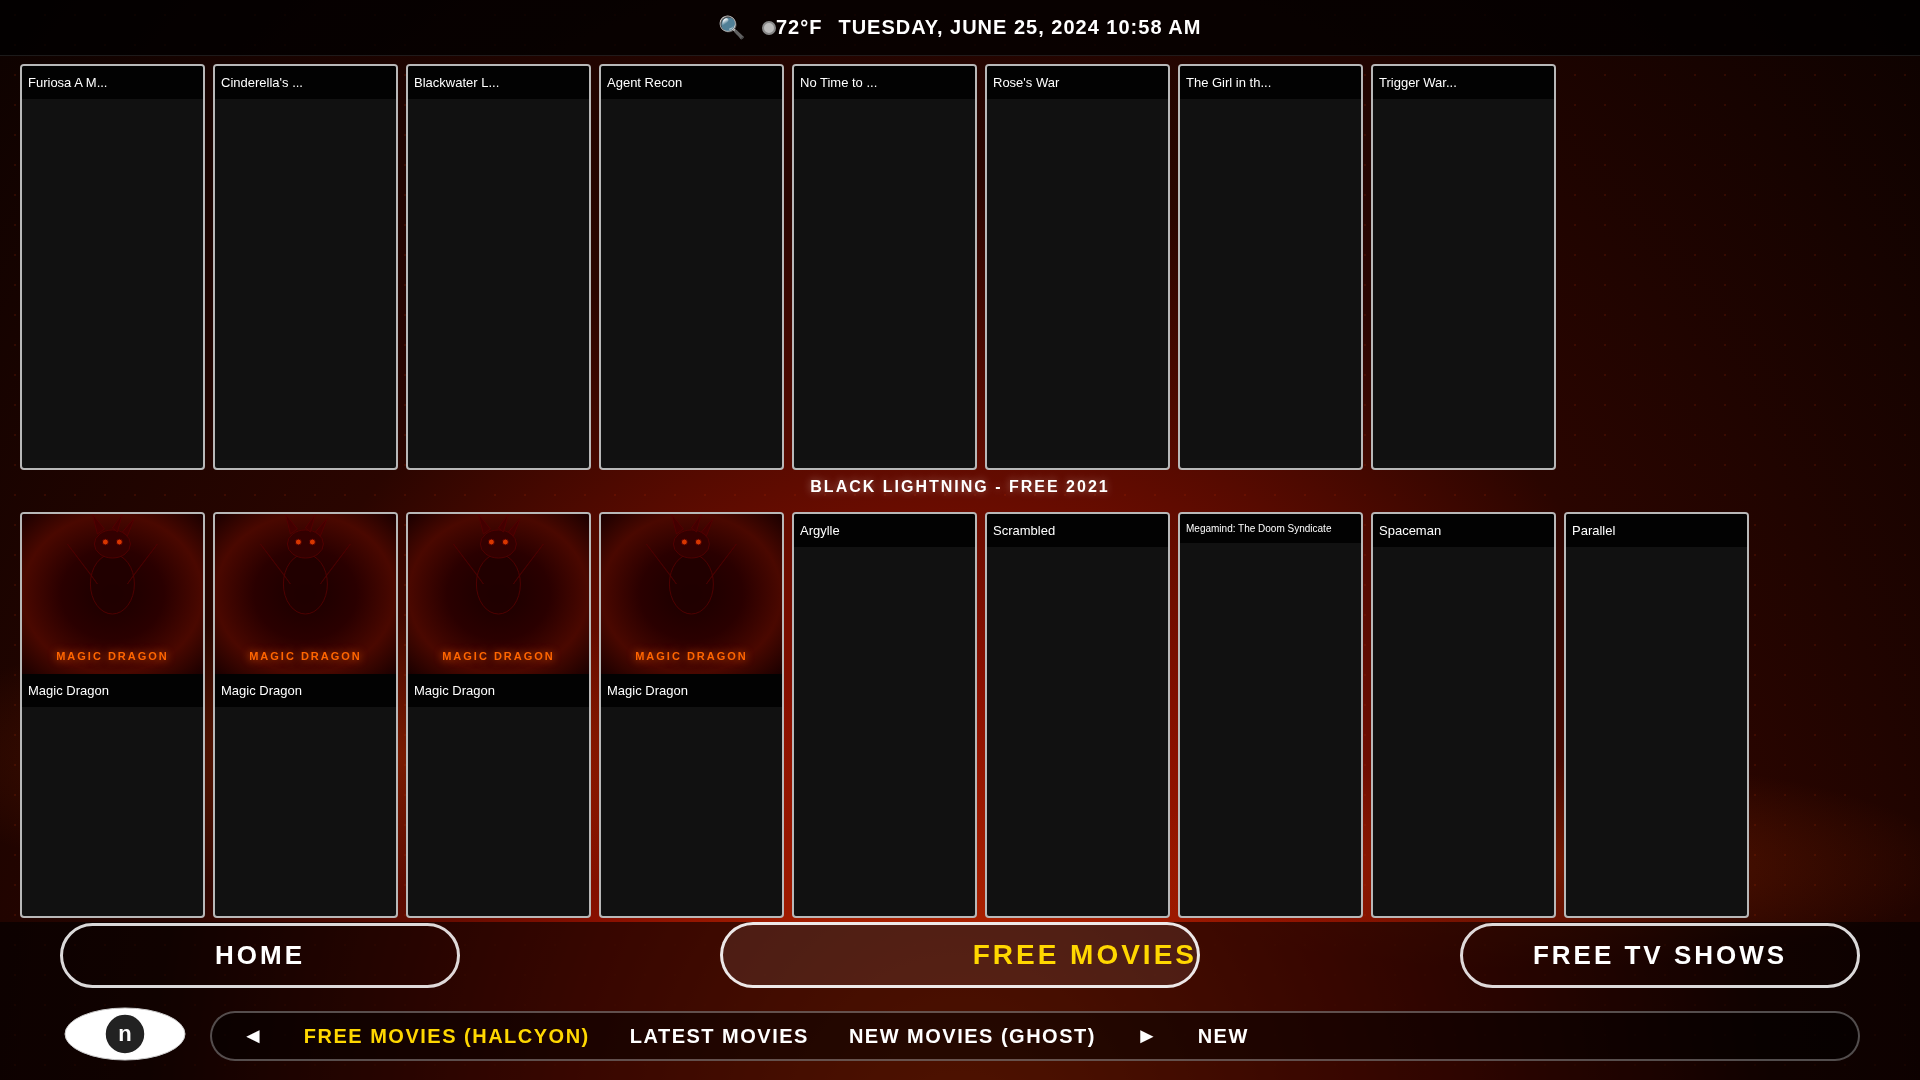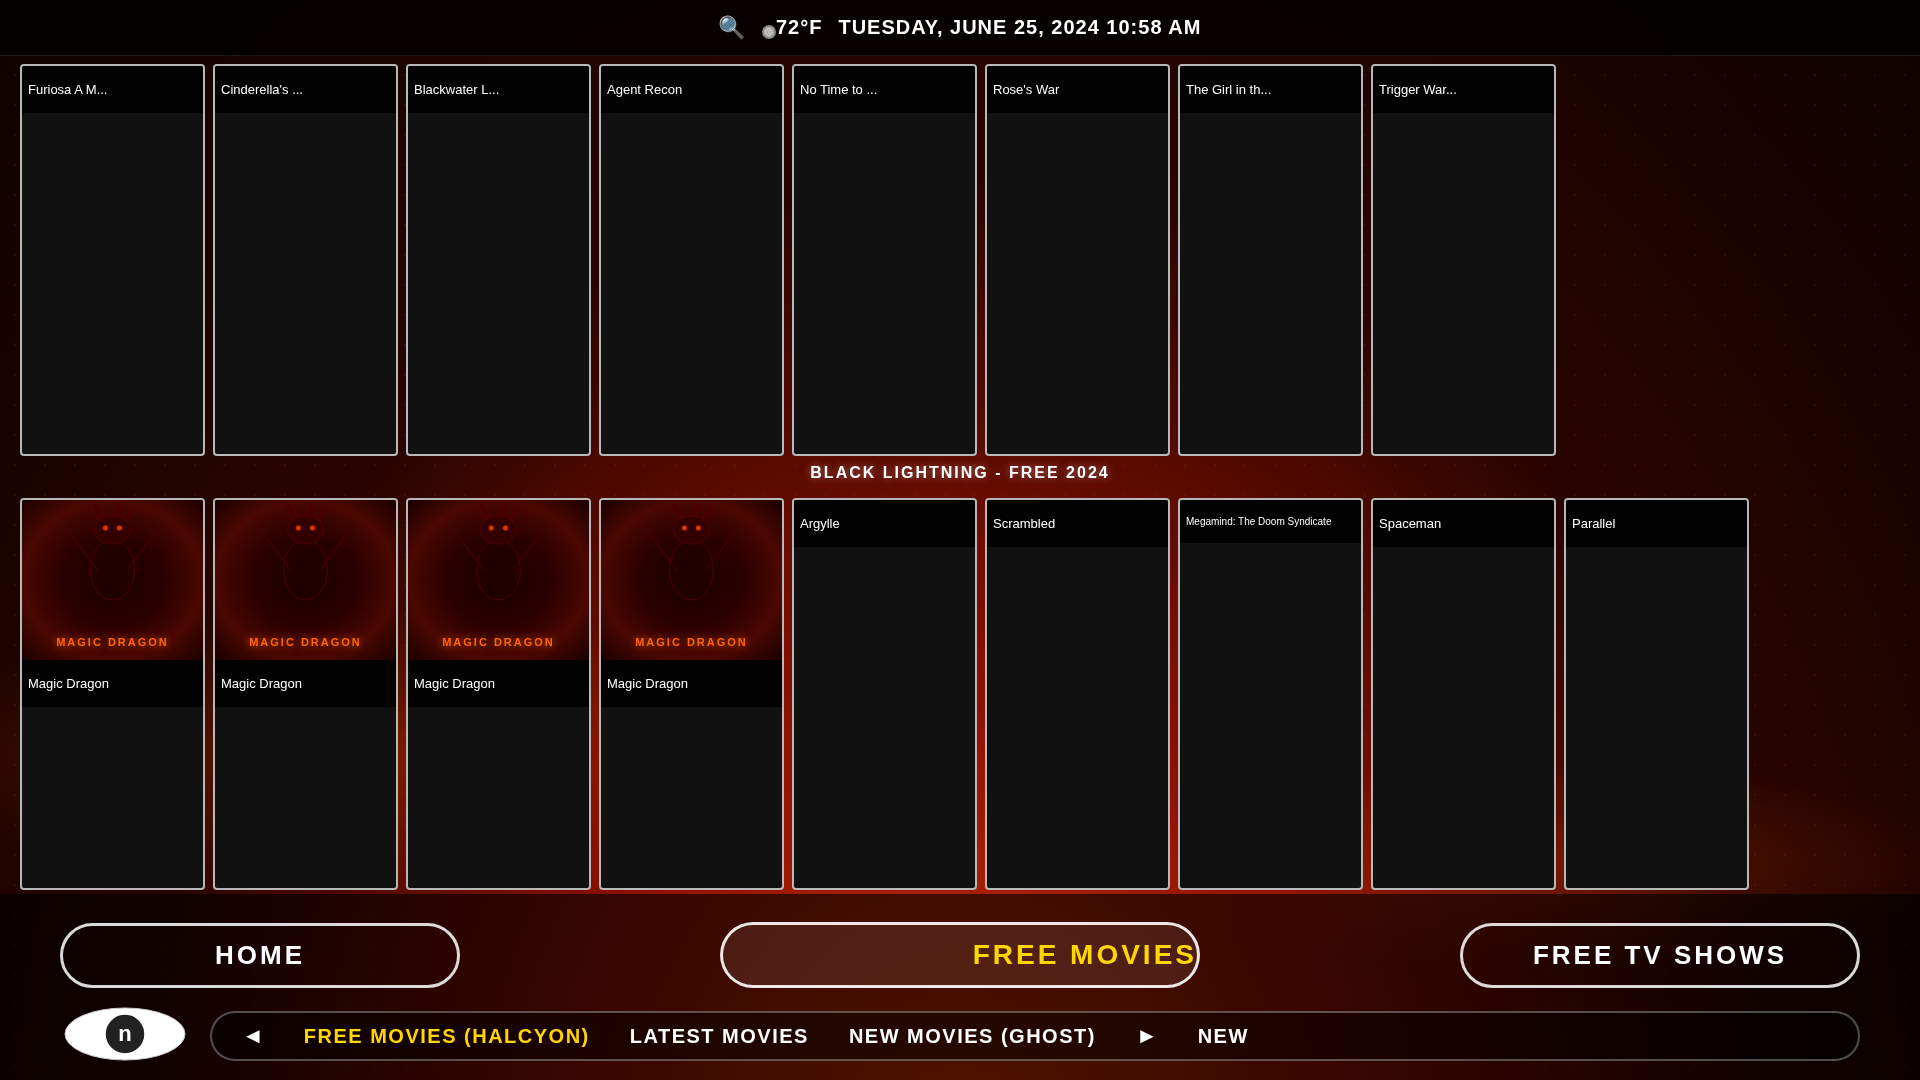--- a/index.html
+++ b/index.html
@@ -60,21 +60,21 @@
       border-bottom: 1px solid rgba(255,255,255,0.1);
     }
 
     .top-bar-search {
       font-size: 22px;
       color: #ccc;
     }
 
     .top-bar-weather {
       display: flex;
-      align-items: flex-end;
+      align-items: center;
     }
 
     .weather-dot {
       width: 14px;
       height: 14px;
       border-radius: 50%;
       background: #bbb;
       border: 2px solid #888;
     }
 
@@ -118,21 +118,21 @@
       align-items: center;
       justify-content: center;
       overflow: hidden;
       position: relative;
     }
 
     .movie-title-bar {
       background: rgba(0,0,0,0.85);
       color: #fff;
       font-size: 13px;
-      padding: 16px 6px;
+      padding: 9px 6px;
       text-align: left;
       white-space: nowrap;
       overflow: hidden;
       text-overflow: ellipsis;
     }
 
     .section-label {
       text-align: center;
       color: #ffffff;
       font-size: 16px;
@@ -204,21 +204,21 @@
     
     .dragon-silhouette {
       width: 80%;
       height: 75%;
       opacity: 0.85;
     }
 
     
     .bottom-area {
       background: rgba(0,0,0,0.6);
-      padding: 28px 60px 12px;
+      padding: 0 60px 12px;
       display: flex;
       flex-direction: column;
       gap: 16px;
     }
 
     .nav-buttons {
       display: flex;
       align-items: center;
       justify-content: space-between;
       gap: 20px;
@@ -397,21 +397,21 @@
           <div style="position:absolute;top:50%;left:0;right:0;transform:translateY(-60%);text-align:center;">
             <div style="font-size:14px;font-weight:900;color:#f0a000;line-height:1.4;">TRIGGER<br>WARNING</div>
           </div>
 
         </div>
         <div class="movie-title-bar">Trigger War...</div>
       </div>
 
     </div>
 
-    <div class="section-label">BLACK LIGHTNING - FREE 2024</div>
+    <div class="section-label">BLACK LIGHTNING - FREE 2021</div>
 
     <div class="movie-row">
 
       <div class="movie-card">
         <div class="movie-poster poster-dragon" style="position:relative;min-height:160px;">
           <svg viewBox="0 0 100 120" class="dragon-silhouette" style="position:absolute;top:0;left:10%;opacity:0.9;">
             <g fill="#1a0000" stroke="#550000" stroke-width="1">
 
               <ellipse cx="50" cy="70" rx="22" ry="30" fill="#220000"></ellipse>
 

